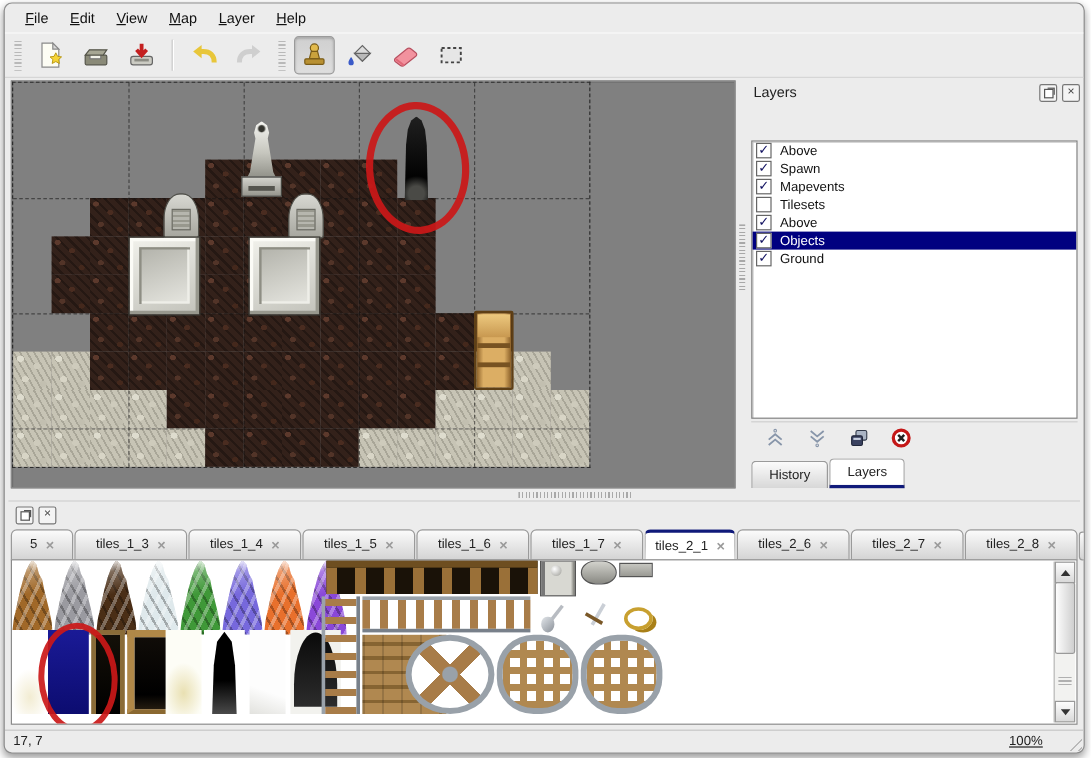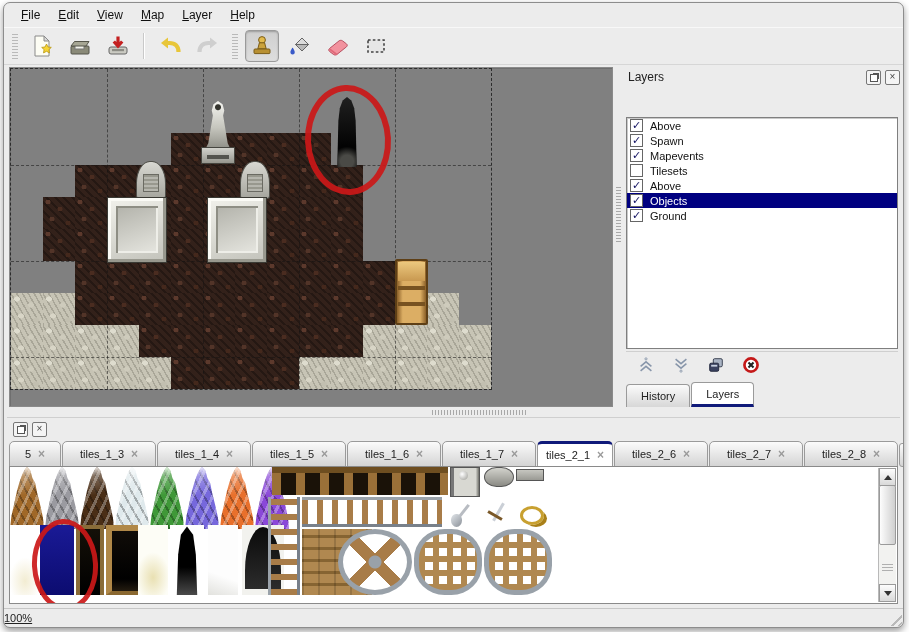--- a/index.html
+++ b/index.html
@@ -156,21 +156,21 @@
   .vscroll{position:absolute;right:1px;top:1px;width:17px;bottom:1px;background:#f2f2f0;border-left:1px solid #b9b9b9;}
   .vs-btn{position:absolute;left:0;right:0;height:16px;background:linear-gradient(#fdfdfd,#d9d9d9);border:1px solid #9a9a9a;display:flex;align-items:center;justify-content:center;}
   .vs-up{top:0;} .vs-down{bottom:0;}
   .tri-up{width:0;height:0;border-left:4px solid rgba(0,0,0,0);border-right:4px solid rgba(0,0,0,0);border-bottom:5px solid #333;}
   .tri-down{width:0;height:0;border-left:4px solid rgba(0,0,0,0);border-right:4px solid rgba(0,0,0,0);border-top:5px solid #333;}
   .vs-thumb{position:absolute;left:0;right:0;top:17px;height:58px;background:linear-gradient(90deg,#fdfdfd,#cfcfcf);border:1px solid #9a9a9a;border-radius:2px;}
   .vs-grip{position:absolute;left:3px;right:3px;top:95px;height:8px;background:repeating-linear-gradient(0deg,#b0b0b0 0 1px,rgba(0,0,0,0) 1px 3px);}
   
   .statusbar{position:absolute;left:0;bottom:0;width:100%;height:18px;border-top:1px solid #c6c6c6;display:flex;align-items:center;font-size:11px;color:#222;}
   .status-left{padding-left:7px;flex:1;}
-  .status-right{padding-right:22px;text-decoration:underline;}
+  .status-right{padding-right:34px;text-decoration:underline;}
   .resize-grip{position:absolute;right:1px;bottom:1px;width:14px;height:14px;
       background:repeating-linear-gradient(135deg,rgba(0,0,0,0) 0 3px,#b9b9b9 3px 4.5px);
       clip-path:polygon(100% 0,100% 100%,0 100%);}
 </style>
 </head>
 <body>
 
 <div class="stage">
   <div class="window">
 
@@ -599,18 +599,19 @@
           <div class="ts ts-rope" style="left: 506px; top: 34px; width: 34px; height: 28px;"></div>
           <div class="ts ts-planks" style="left: 292px; top: 62px; width: 70px; height: 66px;"></div>
           <div class="ts ts-turntable" style="left: 328px; top: 62px; width: 74px; height: 66px;"></div>
           <div class="ts ts-curve" style="left: 404px; top: 62px; width: 68px; height: 66px;"></div>
           <div class="ts ts-curve" style="left: 474px; top: 62px; width: 68px; height: 66px;"></div>
           <div class="red-ellipse" style="left: 22px; top: 52px; width: 66px; height: 92px;"></div>
         </div>
     </div>
 
     <div class="statusbar">
+      <span class="status-left">17, 7</span>
       <span class="status-right">100%</span>
       <span class="resize-grip"></span>
     </div>
 
   </div>
 </div>
 
 </body></html>

